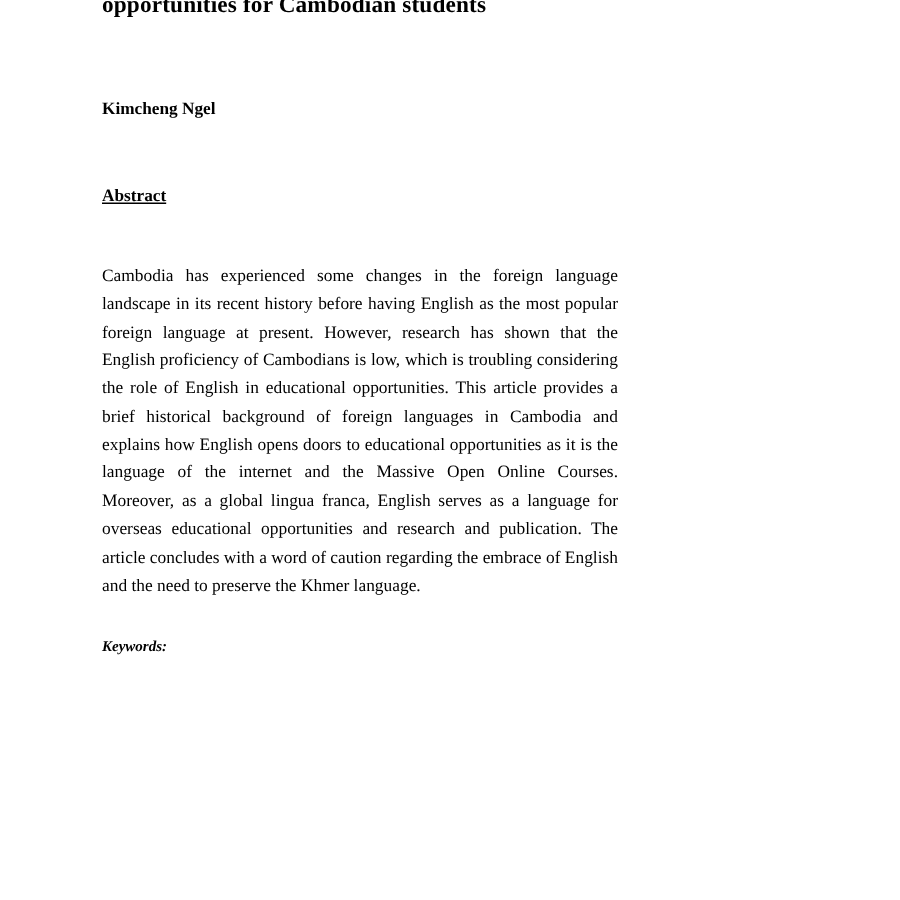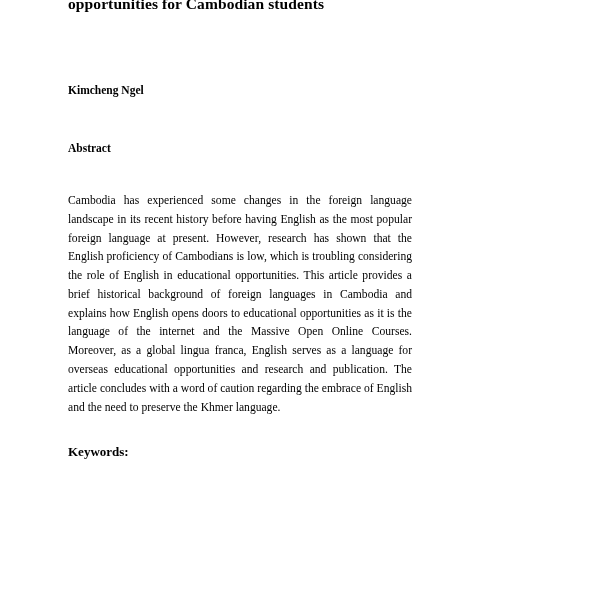--- a/index.html
+++ b/index.html
@@ -27,49 +27,51 @@
     line-height: 1.35;
     margin: 0;
     padding-top: 0;
     position: relative;
     top: -6px;
     letter-spacing: 0.1px;
   }
   .author {
     font-size: 11.5px;
     font-weight: bold;
-    margin-top: 61px;
+    margin-top: 44px;
     line-height: 1.4;
   }
   .affiliation {
     font-size: 11px;
     font-style: italic;
     margin-top: 8px;
     line-height: 1.5;
   }
   .affiliation div {
     font-style: italic;
   }
   .abstract-heading {
     font-size: 11.5px;
     font-weight: bold;
     margin-top: 44px;
+    text-decoration: underline;
   }
   .abstract-body {
     font-size: 11.6px;
     line-height: 1.62;
     text-align: justify;
     margin-top: 38px;
   }
   .keywords {
     margin-top: 24px;
-    font-size: 13px;
+    font-size: 10px;
     line-height: 1.62;
     display: flex;
     align-items: flex-start;
+    font-style: italic;
   }
   .keywords-label {
     font-weight: bold;
     white-space: nowrap;
     margin-right: 14px;
   }
   .keywords-text {
     text-align: justify;
     flex: 1;
   }

